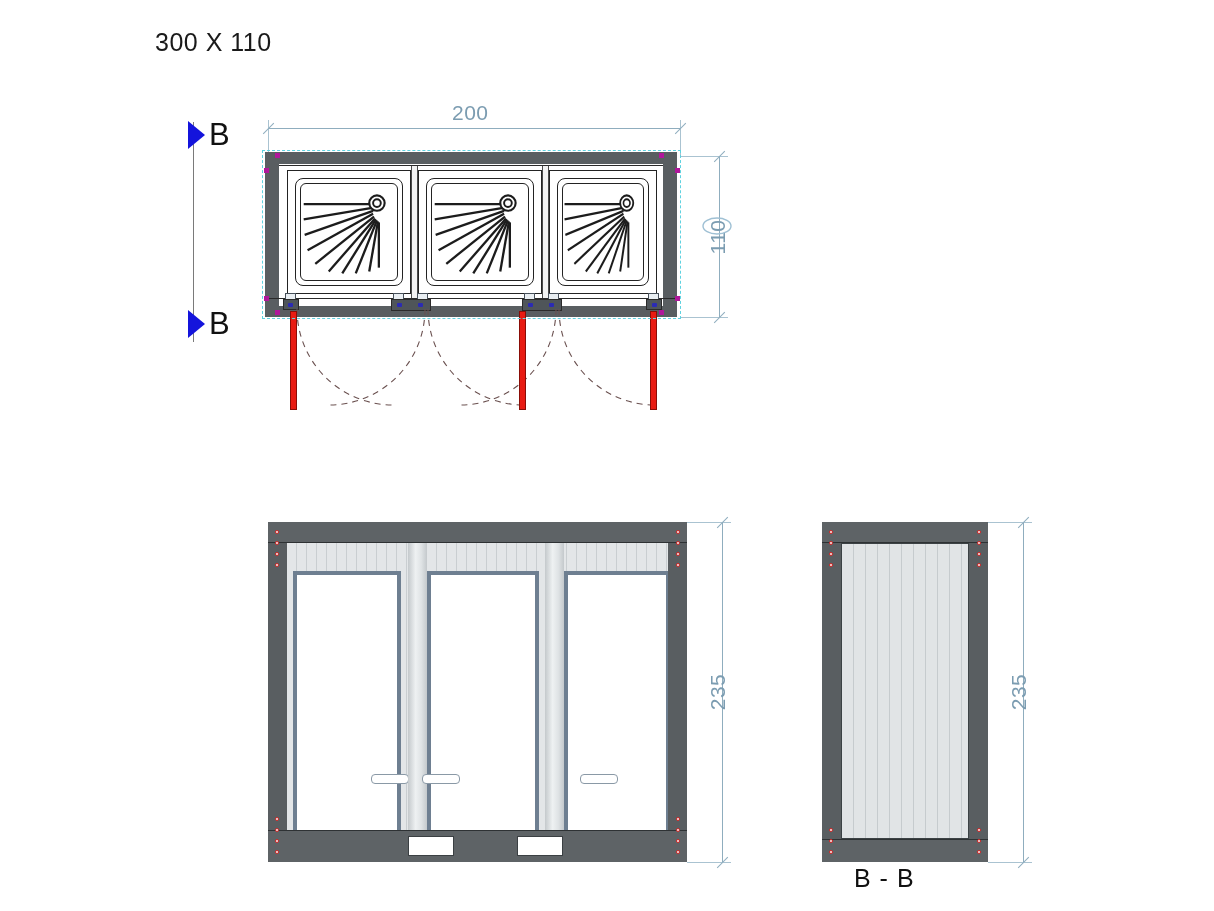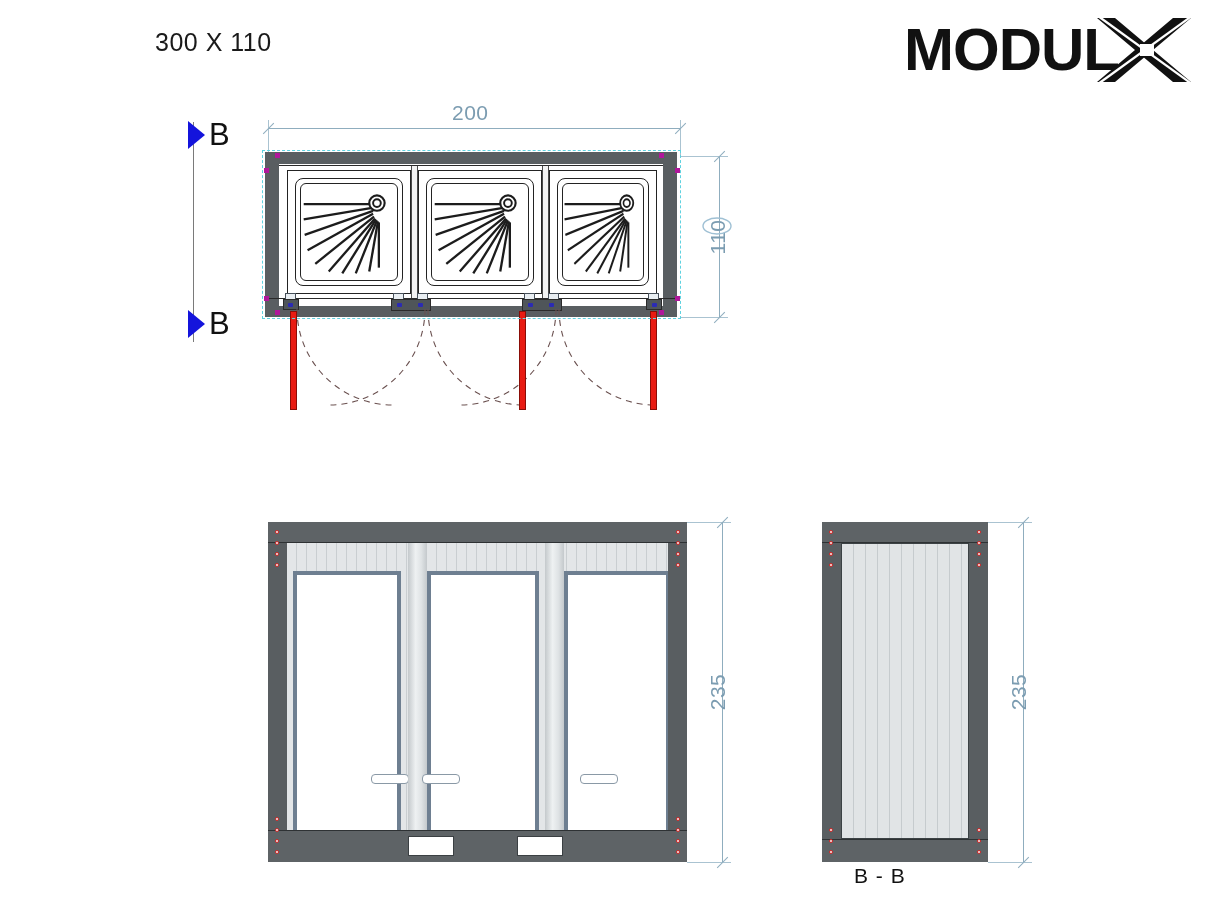--- a/index.html
+++ b/index.html
@@ -309,44 +309,32 @@
       #e1e4e6 0px, #e1e4e6 11px,
       #c6cbce 11px, #c6cbce 12px
     );
     border: 1px solid #3c4245;
     box-sizing: border-box;
   }
   #sec-label {
     position: absolute;
     left: 854px;
     top: 864px;
-    font-size: 21px;
+    font-size: 25px;
     color: #111;
     letter-spacing: 1px;
   }
 </style>
 </head>
 <body>
 
 <div id="page">
 
   <div id="drawing-title">300 X 110</div>
 
-  <div id="brand-logo">
-    <svg viewBox="0 0 290 72" width="290" height="72" xmlns="http://www.w3.org/2000/svg">
-      <text x="2" y="56" font-family="Liberation Sans, sans-serif" font-size="60" font-weight="bold" fill="#111" letter-spacing="-1">MODUL</text>
-
-      <polygon points="195,4 213,4 289,68 271,68" fill="#111"></polygon>
-      <polygon points="289,4 271,4 195,68 213,68" fill="#111"></polygon>
-      <polygon points="238,30 252,30 252,42 238,42" fill="#ffffff"></polygon>
-      <polygon points="200,8 206,2 286,68 280,72" fill="#ffffff" opacity="0.0"></polygon>
-      <polyline points="196,2 290,70" fill="none" stroke="#ffffff" stroke-width="2.2"></polyline>
-      <polyline points="290,2 196,70" fill="none" stroke="#ffffff" stroke-width="2.2"></polyline>
-    </svg>
-  </div>
 
   <div id="section-line-v"></div>
 
   <div class="sec-marker" style="left:188px; top:119px;">
     <div class="sec-tri"></div>
     <div class="sec-letter">B</div>
   </div>
 
   <div class="sec-marker" style="left:188px; top:308px;">
     <div class="sec-tri"></div>

